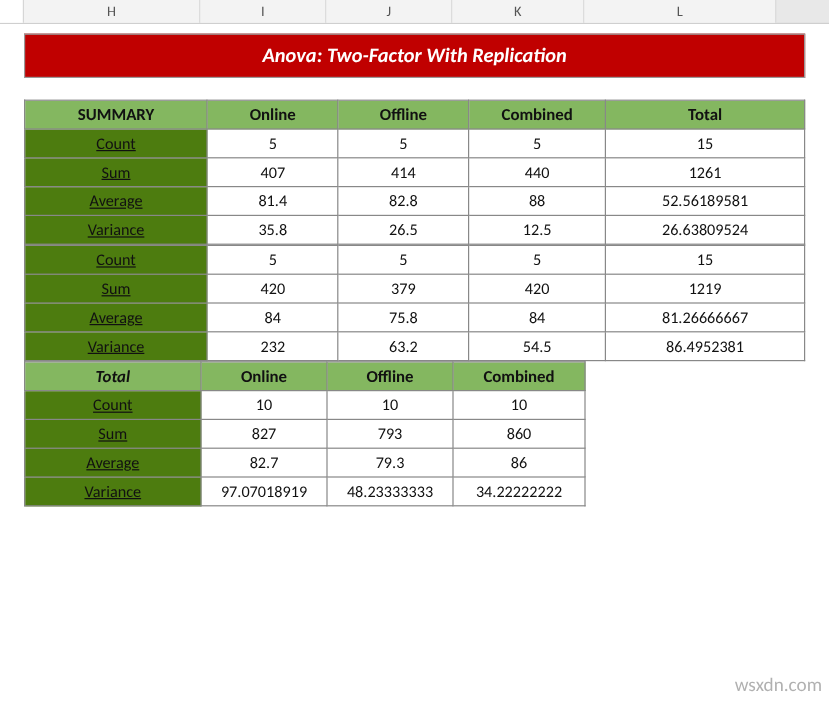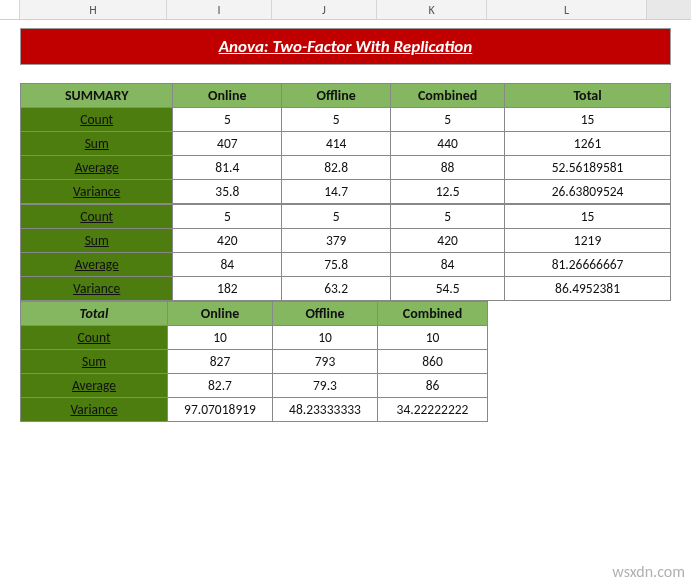--- a/index.html
+++ b/index.html
@@ -42,21 +42,20 @@
     .title-bar {
       background: #c00000;
       color: #fff;
       font-weight: bold;
       font-style: italic;
       text-align: center;
       font-size: 17px;
       padding: 7px 0;
       border: 1px solid #999;
       margin-bottom: 18px;
-      text-decoration: underline;
     }
     table {
       border-collapse: collapse;
       width: 100%;
       table-layout: fixed;
     }
     table:last-child { margin-bottom: 0; }
     th, td {
       border: 1px solid #888;
       text-align: center;
@@ -138,21 +137,21 @@
       <tr>
         <td class="lbl">Average</td>
         <td class="val">81.4</td>
         <td class="val">82.8</td>
         <td class="val">88</td>
         <td class="val">52.56189581</td>
       </tr>
       <tr>
         <td class="lbl">Variance</td>
         <td class="val">35.8</td>
-        <td class="val">14.7</td>
+        <td class="val">26.5</td>
         <td class="val">12.5</td>
         <td class="val">26.63809524</td>
       </tr>
     </tbody>
       </table>
 
     <table>
       <colgroup>
           <col class="cw-h">
           <col class="cw-i">
@@ -177,21 +176,21 @@
       </tr>
       <tr>
         <td class="lbl">Average</td>
         <td class="val">84</td>
         <td class="val">75.8</td>
         <td class="val">84</td>
         <td class="val">81.26666667</td>
       </tr>
       <tr>
         <td class="lbl">Variance</td>
-        <td class="val">182</td>
+        <td class="val">232</td>
         <td class="val">63.2</td>
         <td class="val">54.5</td>
         <td class="val">86.4952381</td>
       </tr>
     </tbody>
       </table>
 
     <table class="narrow" style="width:467px;">
       <colgroup>
           <col class="cw-h">

